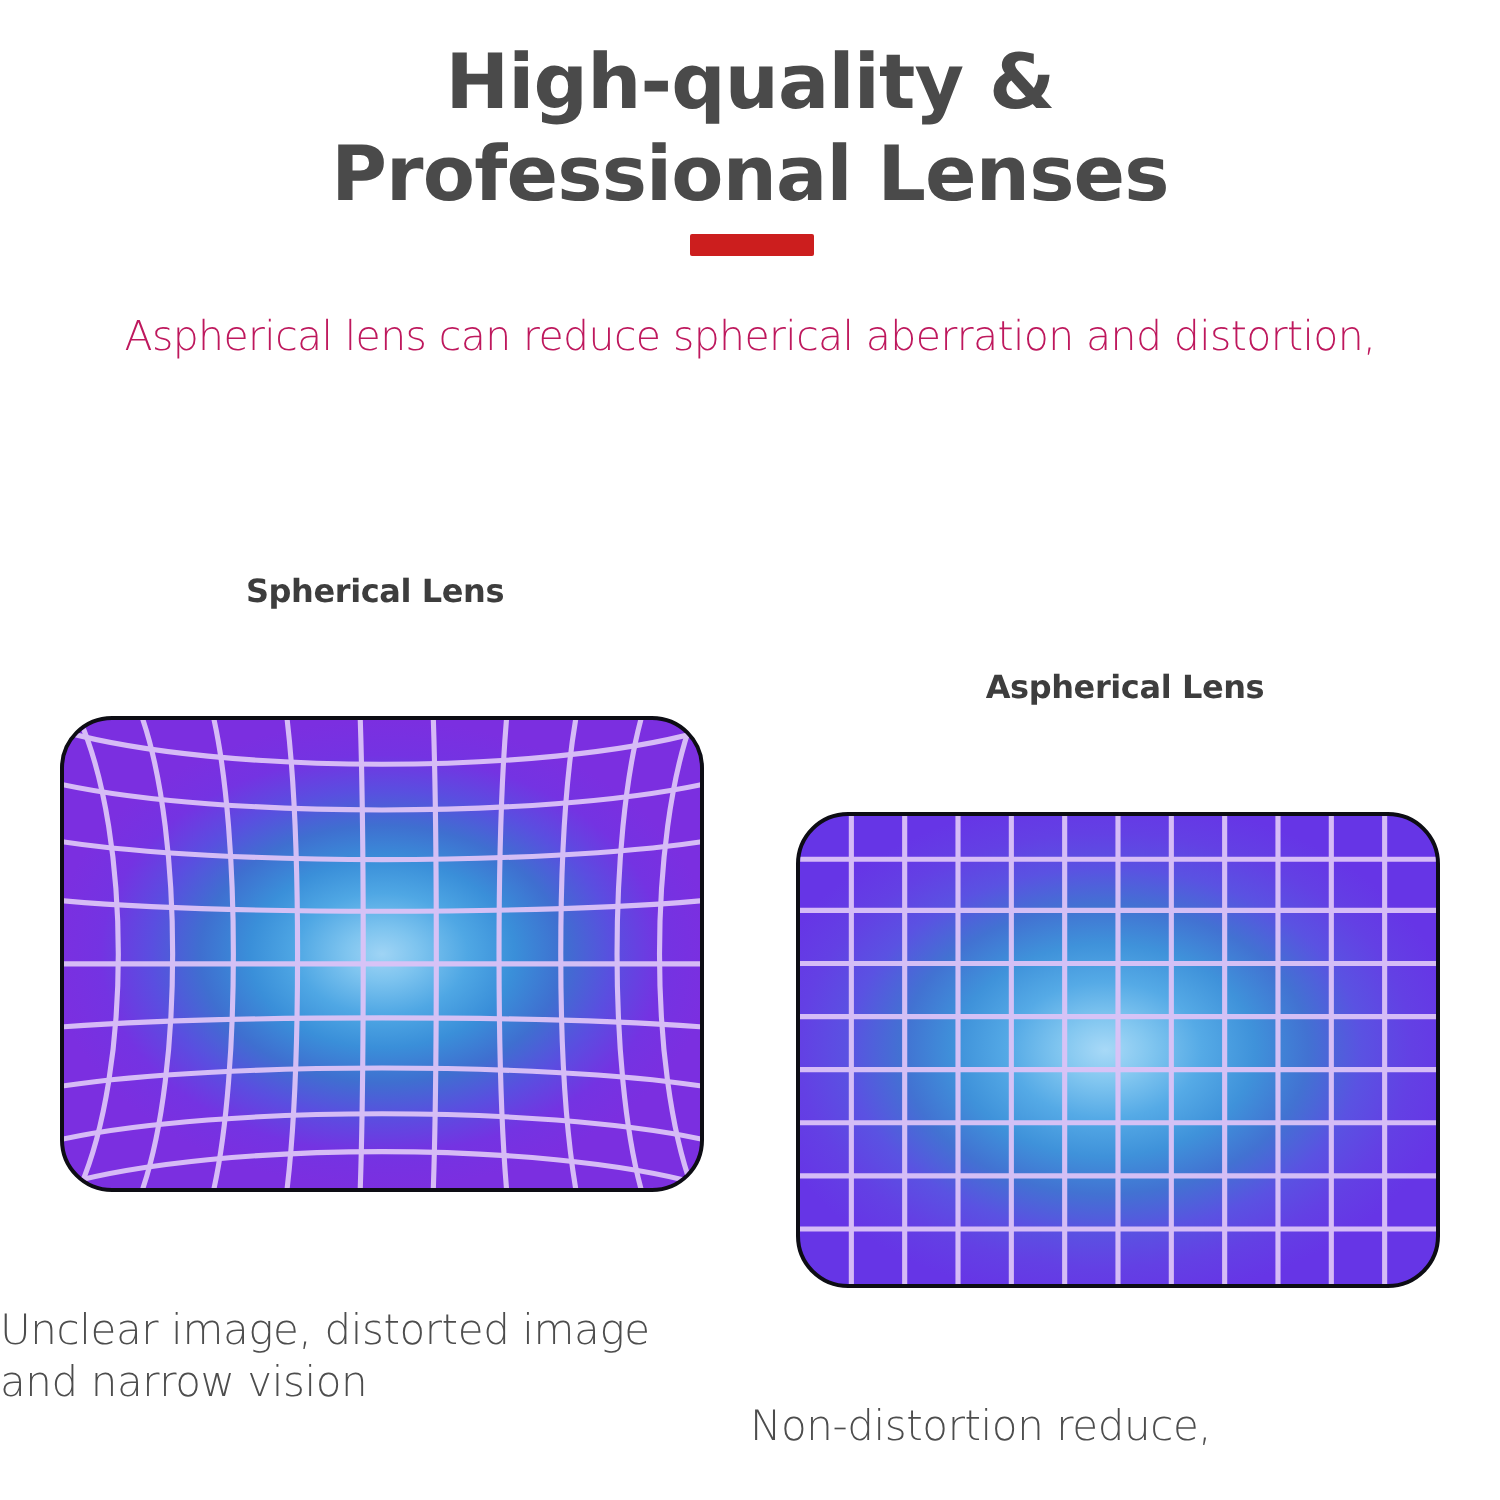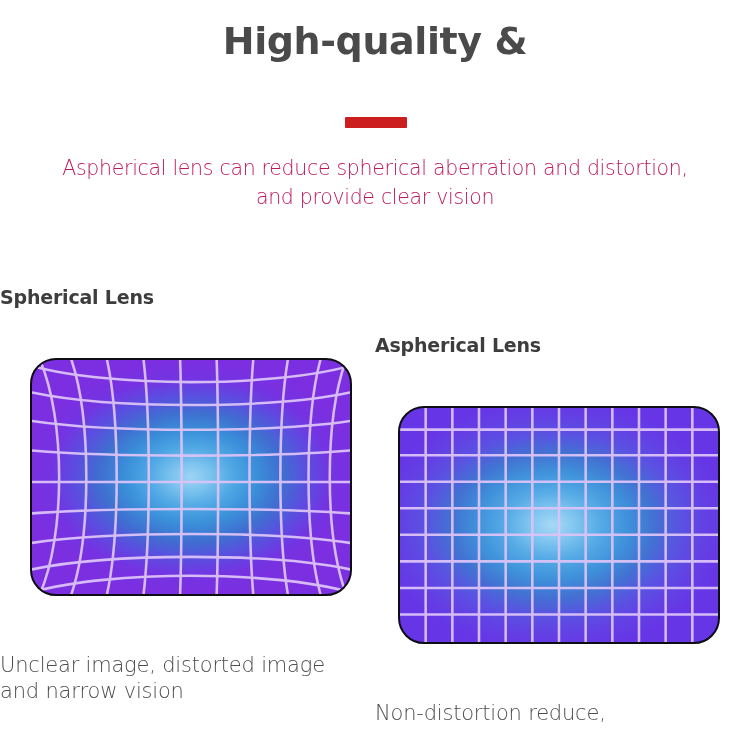--- a/index.html
+++ b/index.html
@@ -80,22 +80,23 @@
     height: 430px;
   }
   .col.left  { left: 0px; }
   .col.right { left: 375px; margin-top: 48px; }
 
   .col-heading {
     position: absolute;
     top: 0;
     left: 0;
     width: 375px;
-    font-family: "DejaVu Sans", sans-serif;
-    font-size: 19px;
+    text-align: center;
+    font-family: "DejaVu Sans", sans-serif;
+    font-size: 16px;
     font-weight: bold;
     color: #3d3d3d;
     letter-spacing: -0.2px;
     white-space: nowrap;
   }
 
   
   .lens {
     position: absolute;
     top: 72px;
@@ -155,27 +156,27 @@
   }
   .caption-line { display: block; white-space: nowrap; }
 </style>
 </head>
 <body>
 
 <div class="page">
 
   <div class="title-block">
     <div class="title-line">High-quality &amp;</div>
+    <div class="title-line">Professional Lenses</div>
   </div>
 
   <div class="red-rule"></div>
 
   <div class="subtitle">
     <span class="subtitle-line">Aspherical lens can reduce spherical aberration and distortion,</span>
-    <span class="subtitle-line">and provide clear vision</span>
   </div>
 
   <div class="compare">
 
     <div class="col left">
 
       <div class="col-heading">Spherical Lens</div>
 
       <div class="lens">
         <svg class="lens-grid" viewBox="0 0 322 238" preserveAspectRatio="none">

